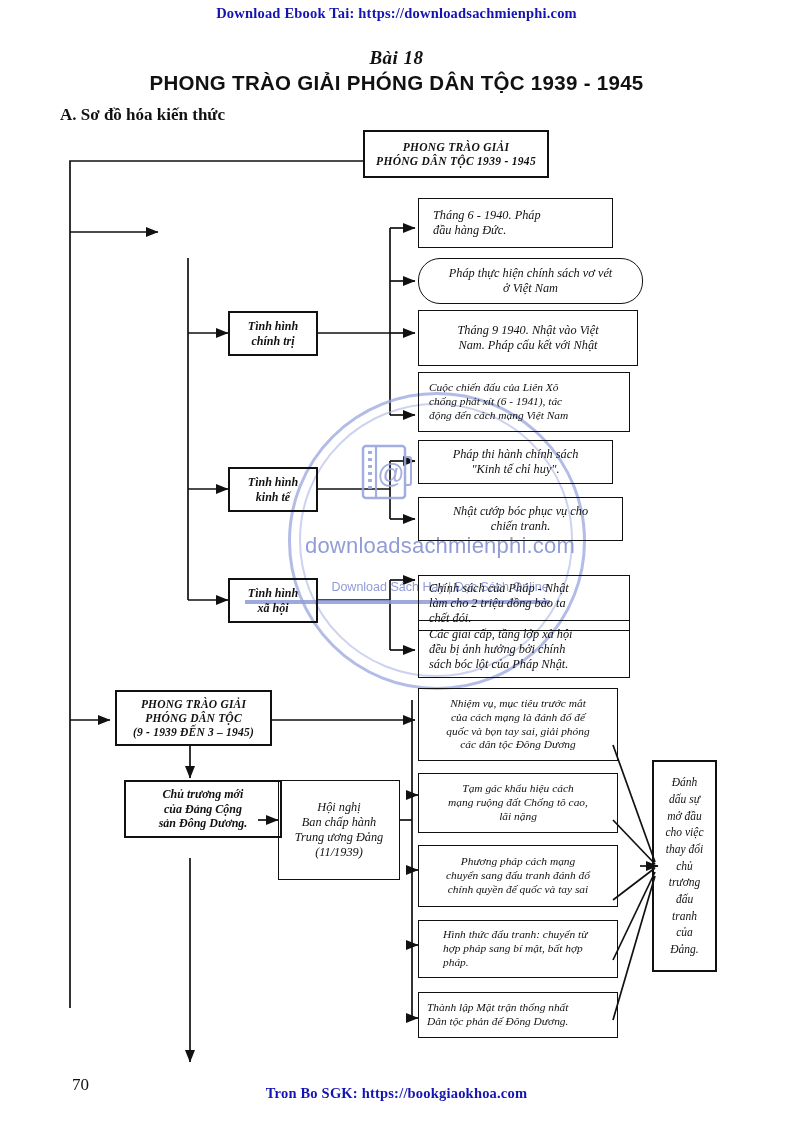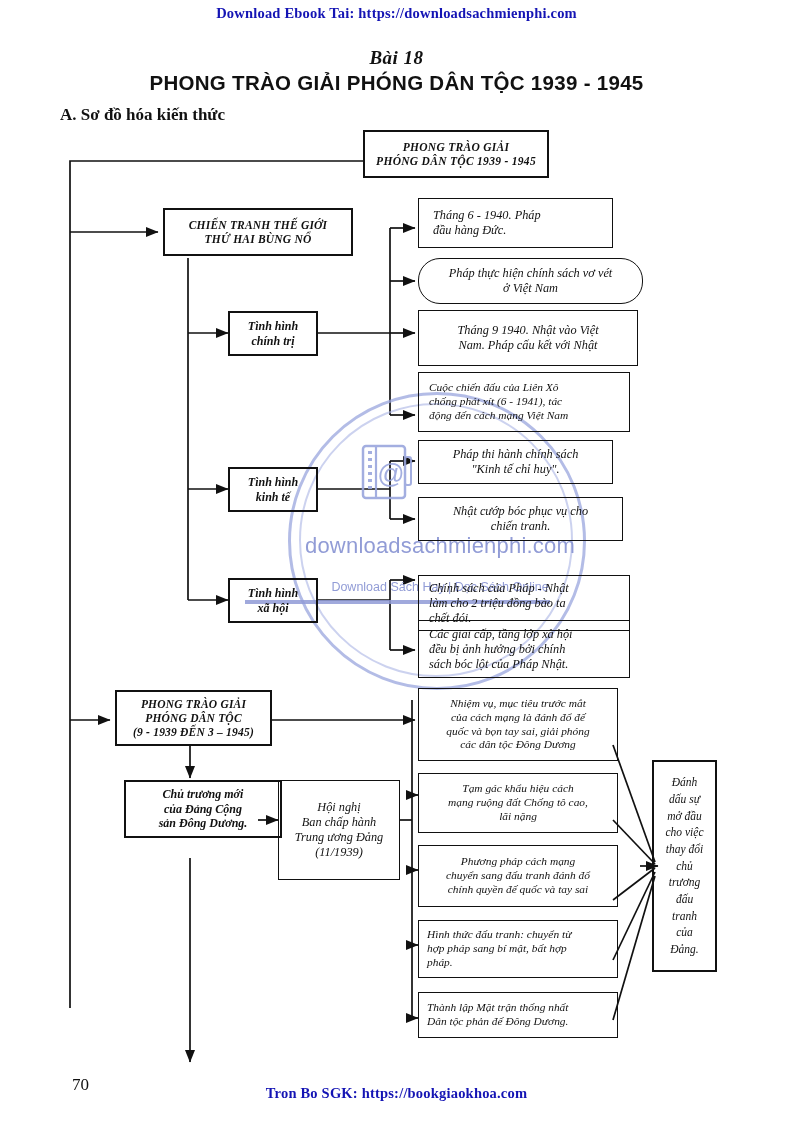--- a/index.html
+++ b/index.html
@@ -173,23 +173,20 @@
     <text x="31" y="40" font-family="Liberation Sans, sans-serif" font-size="27" fill="#9aa6dd" text-anchor="middle">@</text>
     <rect x="45" y="14" width="6" height="28" rx="2" fill="none" stroke="#9aa6dd" stroke-width="2"></rect>
   </svg>
   <div class="wm wm-text">downloadsachmienphi.com</div>
   <div class="wm wm-sub">Download Sách Hay | Đọc Sách Online</div>
 
   <div class="node heavy n-root" style="left:363px;top:130px;width:186px;height:48px;">
     <span class="t">PHONG TRÀO GIẢI<br>PHÓNG DÂN TỘC 1939 - 1945</span>
   </div>
 
-  <div class="node heavy n-cap" style="left:163px;top:208px;width:190px;height:48px;">
-    <span class="t">CHIẾN TRANH THẾ GIỚI<br>THỨ HAI BÙNG NỔ</span>
-  </div>
 
   <div class="node heavy n-mid" style="left:228px;top:311px;width:90px;height:45px;">
     <span class="t">Tình hình<br>chính trị</span>
   </div>
 
   <div class="node heavy n-mid" style="left:228px;top:467px;width:90px;height:45px;">
     <span class="t">Tình hình<br>kinh tế</span>
   </div>
 
   <div class="node heavy n-mid" style="left:228px;top:578px;width:90px;height:45px;">
@@ -237,21 +234,21 @@
 
   <div class="node n-small" style="left:418px;top:688px;width:200px;height:73px;">
     <span class="t">Nhiệm vụ, mục tiêu trước mắt<br>của cách mạng là đánh đổ đế<br>quốc và bọn tay sai, giải phóng<br>các dân tộc Đông Dương</span>
   </div>
   <div class="node n-small" style="left:418px;top:773px;width:200px;height:60px;">
     <span class="t">Tạm gác khẩu hiệu cách<br>mạng ruộng đất  Chống tô cao,<br>lãi nặng</span>
   </div>
   <div class="node n-small" style="left:418px;top:845px;width:200px;height:62px;">
     <span class="t">Phương pháp cách mạng<br>chuyển sang đấu tranh đánh đổ<br>chính quyền đế quốc và tay sai</span>
   </div>
-  <div class="node n-small" style="left:418px;top:920px;width:200px;height:58px;justify-content:flex-start;text-align:left;padding-left:8px;">
+  <div class="node n-small" style="left:418px;top:920px;width:200px;height:58px;justify-content:flex-start;text-align:left;padding-left:24px;">
     <span class="t">Hình thức đấu tranh: chuyển từ<br>hợp pháp sang bí mật, bất hợp<br>pháp.</span>
   </div>
   <div class="node n-small" style="left:418px;top:992px;width:200px;height:46px;justify-content:flex-start;text-align:left;padding-left:8px;">
     <span class="t">Thành lập Mặt trận thống nhất<br>Dân tộc phản đế Đông Dương.</span>
   </div>
 
   <div class="node heavy n-side" style="left:652px;top:760px;width:65px;height:212px;">
     <span class="t">Đánh<br>dấu sự<br>mở đầu<br>cho việc<br>thay đổi<br>chủ<br>trương<br>đấu<br>tranh<br>của<br>Đảng.</span>
   </div>
 

